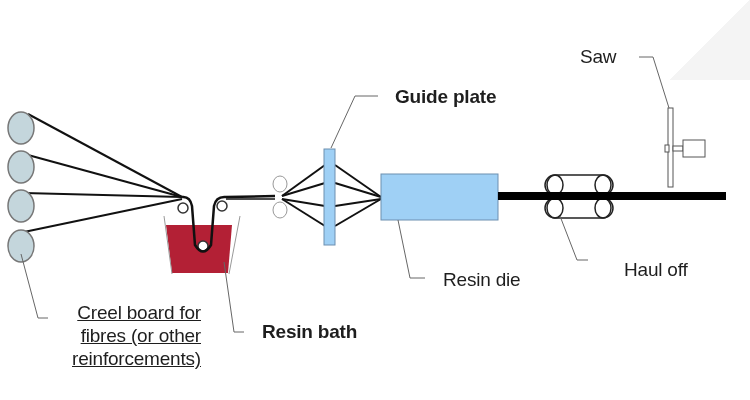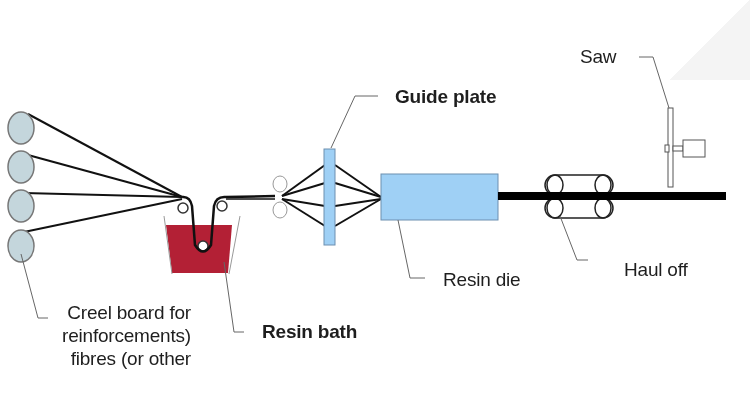--- a/index.html
+++ b/index.html
@@ -86,24 +86,24 @@
   <g stroke="#666" stroke-width="1" fill="none">
     <polyline points="21,254 38,318 48,318"></polyline>
     <polyline points="224,262 234,332 244,332"></polyline>
     <polyline points="331,148 355,96 378,96"></polyline>
     <polyline points="398,220 410,278 425,278"></polyline>
     <polyline points="560,216 577,260 588,260"></polyline>
     <polyline points="639,57 653,57 669,108"></polyline>
   </g>
 </svg>
 
-<div class="label" style="left:62px; top:301px;">
+<div class="label" style="left:72px; top:301px;text-decoration:underline;">
   <div>Creel board for</div>
+  <div>fibres (or other</div>
   <div>reinforcements)</div>
-  <div>fibres (or other</div>
 </div>
 <div class="label" style="left:262px; top:320px;font-weight:bold;">Resin bath</div>
 <div class="label" style="left:395px; top:85px;font-weight:bold;">Guide plate</div>
 <div class="label" style="left:443px; top:268px;">Resin die</div>
 <div class="label" style="left:608px; top:258px;margin-left:16px;">
   <div>Haul off</div>
 </div>
 <div class="label" style="left:580px; top:45px;">Saw</div>
 
 </body></html>

